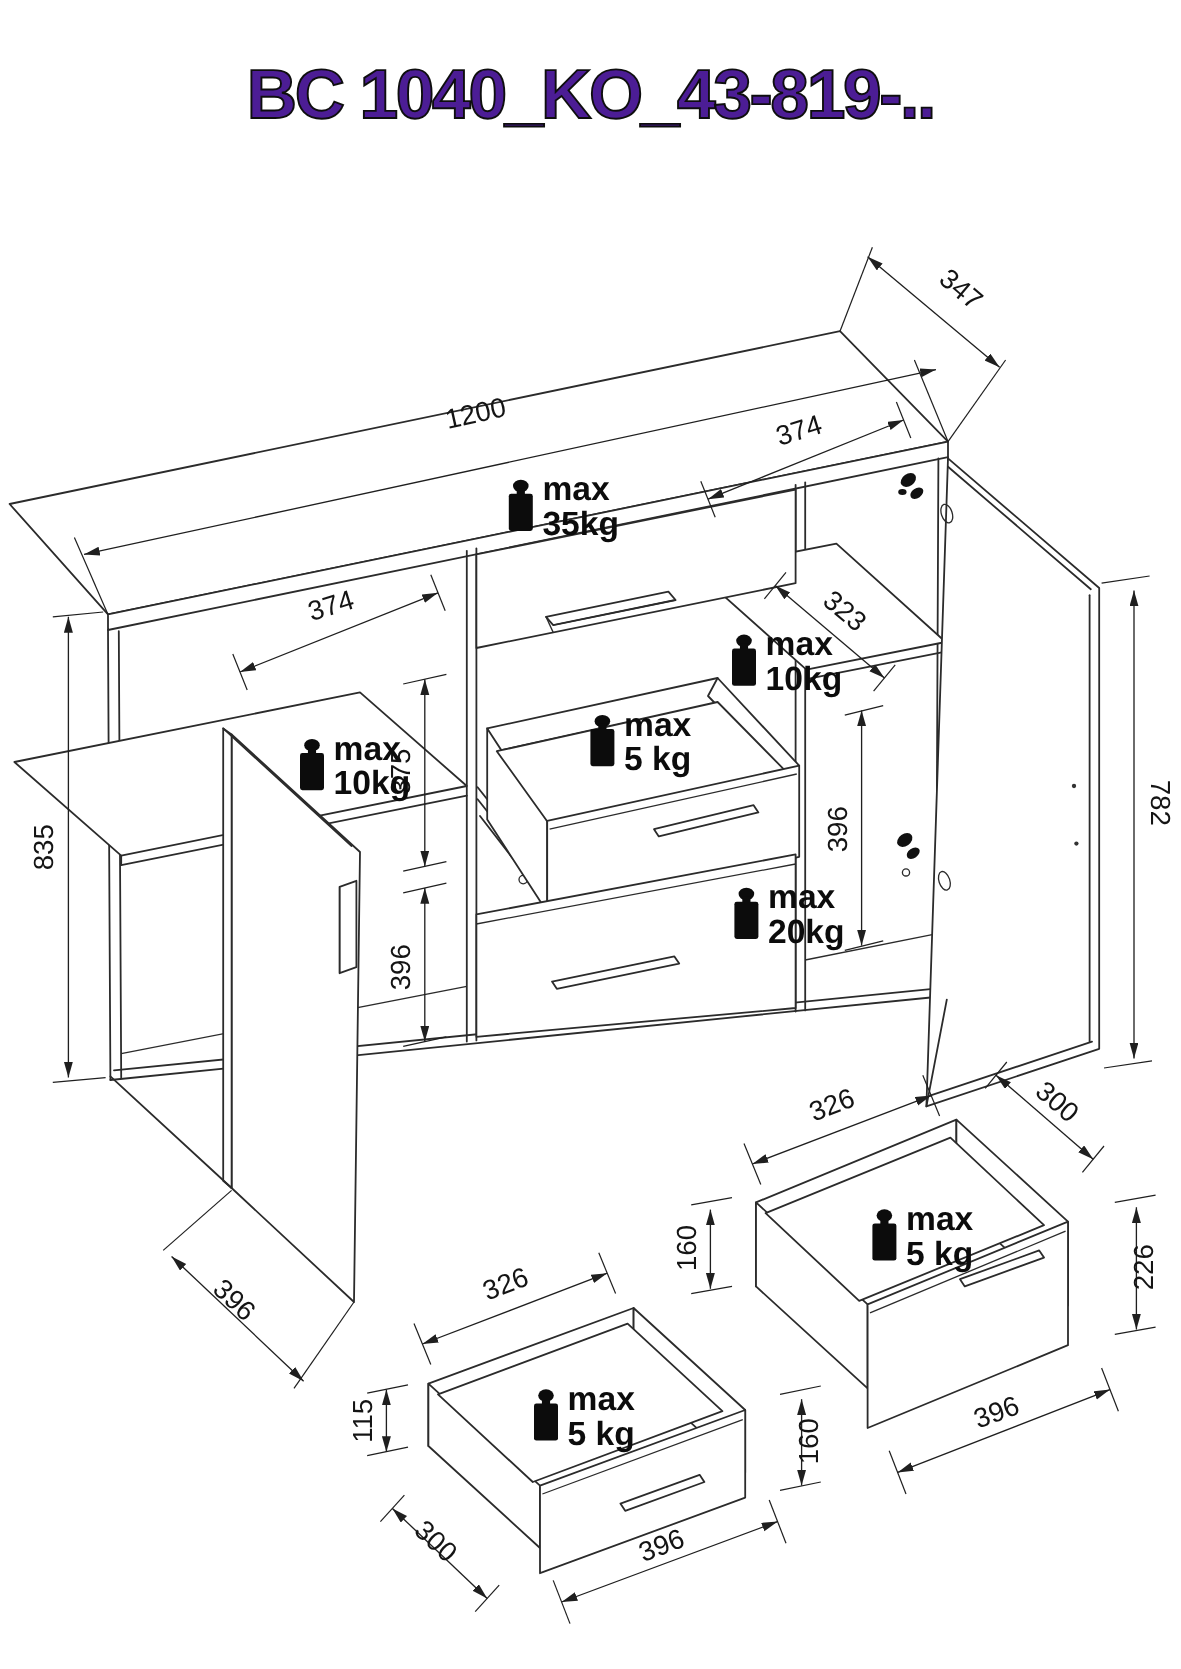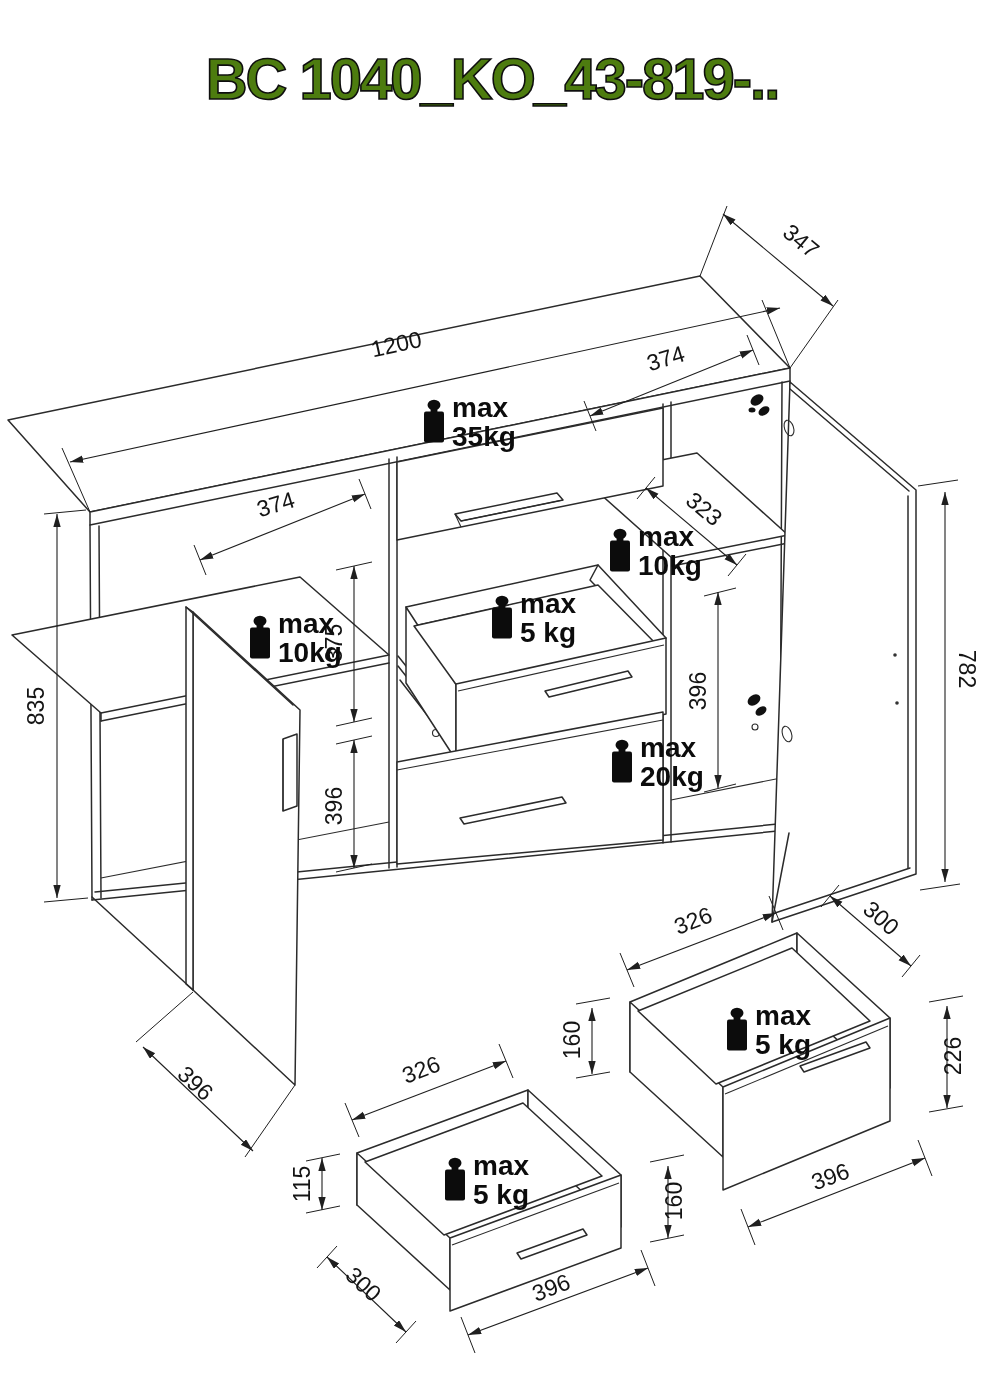--- a/index.html
+++ b/index.html
@@ -1,19 +1,19 @@
 <!DOCTYPE html>
 <html><head>
 <meta charset="utf-8">
 <style>
   html,body{margin:0;padding:0;background:#fff;}
   #canvas{position:relative;width:984px;height:1391px;background:#ffffff;overflow:hidden;
           font-family:"Liberation Sans",sans-serif;}
   #title{position:absolute;top:6px;left:0;width:100%;text-align:center;
-         font-size:58px;font-weight:700;letter-spacing:-2px;color:#4d7c0f;
+         font-size:58px;font-weight:700;letter-spacing:-2px;color:#4c1d95;
          -webkit-text-stroke:1.6px #0e0e0e;}
   svg{position:absolute;top:0;left:0;}
   .ln{stroke:#2b2b2b;stroke-width:1.5;fill:none;stroke-linejoin:round;stroke-linecap:round;}
   .face{stroke:#2b2b2b;stroke-width:1.5;fill:#ffffff;stroke-linejoin:round;}
   .thin{stroke:#2b2b2b;stroke-width:1.1;fill:none;}
   .dimln{stroke:#1f1f1f;stroke-width:1.1;fill:none;}
   .tick{stroke:#1f1f1f;stroke-width:1;fill:none;}
   .dim{font:23px "Liberation Sans",sans-serif;fill:#141414;}
   .load{font:700 28px "Liberation Sans",sans-serif;fill:#0c0c0c;}
   .blob{fill:#111;stroke:none;}

